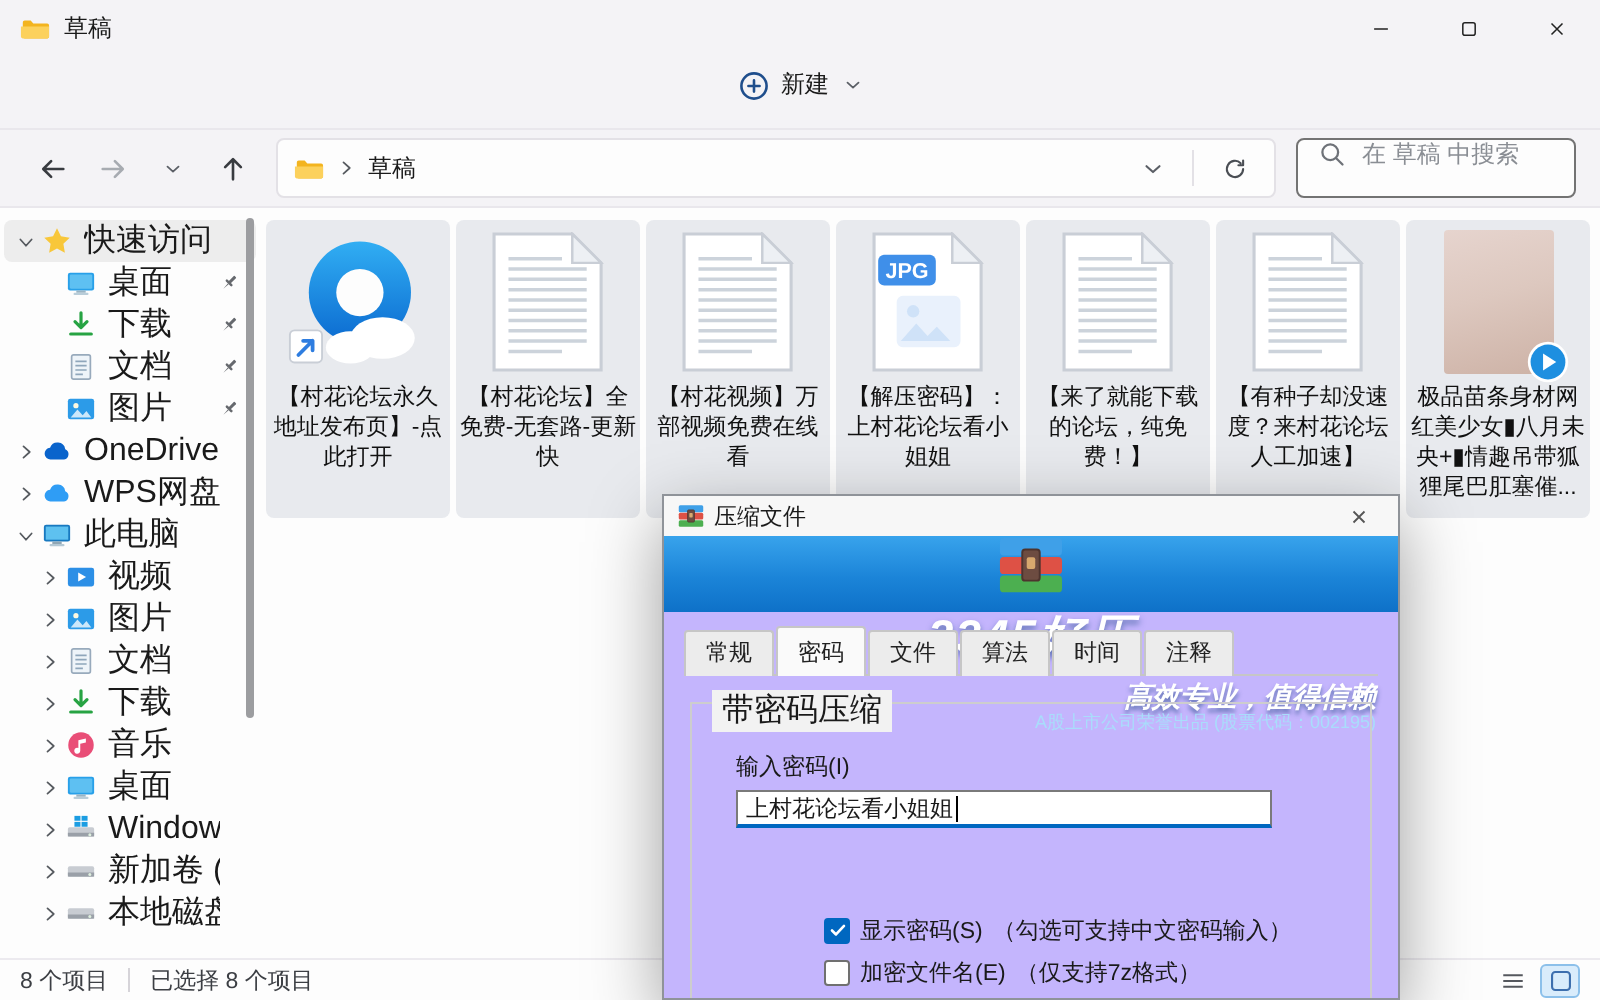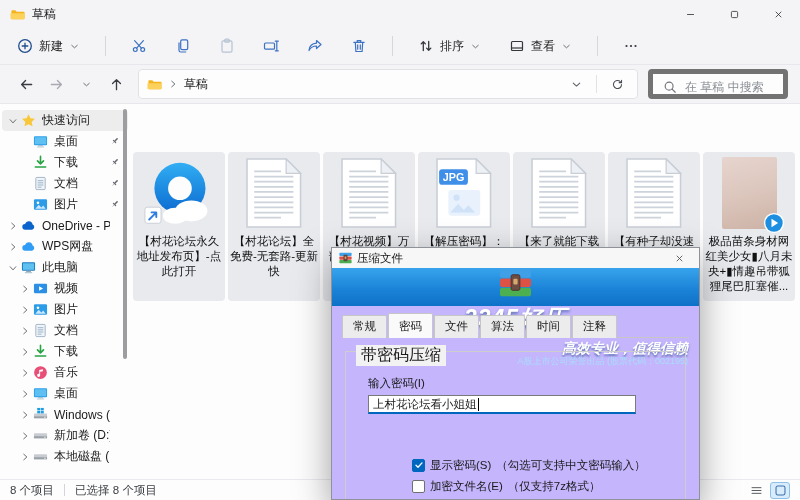--- a/index.html
+++ b/index.html
@@ -9,66 +9,66 @@
 
   
   .titlebar { height:28px; display:flex; align-items:center; }
   .title-tab { display:flex; align-items:center; gap:7px; padding-left:10px; font-size:12px; }
   .title-tab .icn { width:15px; height:15px; }
   .win-controls { margin-left:auto; display:flex; height:28px; }
   .win-btn { width:44px; height:28px; display:flex; align-items:center; justify-content:center; }
   .win-btn .icn { width:11px; height:11px; }
 
   
-  .toolbar { height:36px; display:flex; align-items:center; padding:0 8px; gap:10px; }
+  .toolbar { height:36px; display:flex; align-items:center; padding:0 8px; gap:10px;flex-direction:column; }
   .tb-btn { display:flex; align-items:center; gap:6px; padding:6px 9px; border-radius:4px; font-size:12px; }
   .tb-btn .icn { width:16px; height:16px; }
   .tb-btn .chev { width:11px; height:11px; }
   .tb-divider { width:1px; height:20px; background:#d8d6db; margin:0 6px; }
 
   
   .addressbar { height:40px; display:flex; align-items:center; padding:0 12px; gap:2px;
     border-top:1px solid #e9e7ec; border-bottom:1px solid #e9e7ec; }
   .nav-btn { width:28px; height:28px; display:flex; align-items:center; justify-content:center; border-radius:4px; }
   .nav-btn .icn { width:15px; height:15px; }
   .nav-btn.small .icn { width:11px; height:11px; }
   .crumb-box { width:500px; height:30px; margin-left:6px; background:#fdfdfd; border:1px solid #e3e1e6; border-radius:4px;
     display:flex; align-items:center; padding:0 8px; gap:6px; font-size:12px; }
   .crumb-box .folder { width:15px; height:15px; }
   .crumb-sep .icn { width:10px; height:10px; }
   .crumb-spacer { flex:1; }
   .crumb-divider { width:1px; height:18px; background:#e3e1e6; margin:0 2px; }
   .mini-btn { width:24px; height:24px; display:flex; align-items:center; justify-content:center; }
   .mini-btn .icn { width:13px; height:13px; }
-  .search-box { flex:1; height:30px; margin-left:8px; background:#fdfdfd; border:5px solid #737373; border-radius:4px;
-    display:flex; align-items:flex-end; gap:8px; padding:0 10px; }
+  .search-box { flex:1; height:30px; margin-left:8px; background:#fdfdfd; border:1px solid #737373; border-radius:4px;
+    display:flex; align-items:flex-start; gap:8px; padding:0 10px; }
   .search-box .icn { width:14px; height:14px; flex:none; }
   .search-box input { border:none; outline:none; background:transparent; font-size:12px; color:#5f6368; width:100%;
     font-family:inherit; }
   .search-box input::placeholder { color:#8a8e94; }
 
   
   .main { height:375px; display:flex; background:#fdfdfd; }
   .sidebar { width:130px; flex:none; position:relative; padding-top:6px; }
   .sb-item { height:21px; display:flex; align-items:center; padding-left:4px; padding-right:18px; position:relative; border-radius:4px; margin:0 2px; }
   .sb-item.lvl1 { padding-left:16px; }
   .sb-item.sel { background:#ededed; }
   .sb-chev { width:14px; height:14px; flex:none; display:flex; align-items:center; justify-content:center; }
   .sb-chev .icn { width:10px; height:10px; }
   .sb-chev.down .icn { transform:rotate(90deg); }
   .sb-ico { width:16px; height:16px; flex:none; display:flex; align-items:center; justify-content:center; margin-right:6px; }
   .sb-ico .icn { width:15px; height:15px; }
-  .sb-label { white-space:nowrap; overflow:hidden; font-size:12px; }
+  .sb-label { white-space:nowrap; overflow:hidden; font-size:16px; }
   .sb-pin { position:absolute; right:8px; top:5px; width:11px; height:11px; }
   .sb-pin .icn { width:11px; height:11px; }
   .sb-scrollbar { position:absolute; right:3px; top:5px; width:4px; height:250px; background:#9c9da0; border-radius:2px; }
 
   
   .files { flex:1; padding:6px 0 0 3px; display:flex; flex-wrap:wrap; align-content:flex-start; gap:4px 3px; }
-  .tile { width:92px; border-radius:4px; background:#e8eaee; padding:4px 1px 7px; display:flex; flex-direction:column; align-items:center;margin-top:42px; }
+  .tile { width:92px; border-radius:4px; background:#e8eaee; padding:4px 1px 7px; display:flex; flex-direction:column; align-items:center; }
   .tile-icon { height:74px; width:100%; display:flex; align-items:center; justify-content:center; position:relative; margin-bottom:4px; }
   .tile-icon .fi { height:70px; width:auto; }
   .tile-label { font-size:11.5px; line-height:15px; text-align:center; word-break:break-all; max-width:90px; color:#111; }
   .thumb { width:55px; height:72px; border-radius:2px; position:relative; display:block; }
   .thumb.video-thumb-1 { background:linear-gradient(165deg,#e6d4ce 0%,#ddc8bf 45%,#cdb2a6 100%); }
   .thumb.video-thumb-2 { background:linear-gradient(180deg,#d8c3ba 0%,#ccb3a7 32%,#8fa6bd 52%,#7d98b4 68%,#c4aba0 100%); }
   .thumb .badge { position:absolute; right:-8px; bottom:-5px; width:22px; height:22px; }
 
   
   .statusbar { height:21px; display:flex; align-items:center; padding:0 10px; font-size:11.5px; color:#3c3f44;

